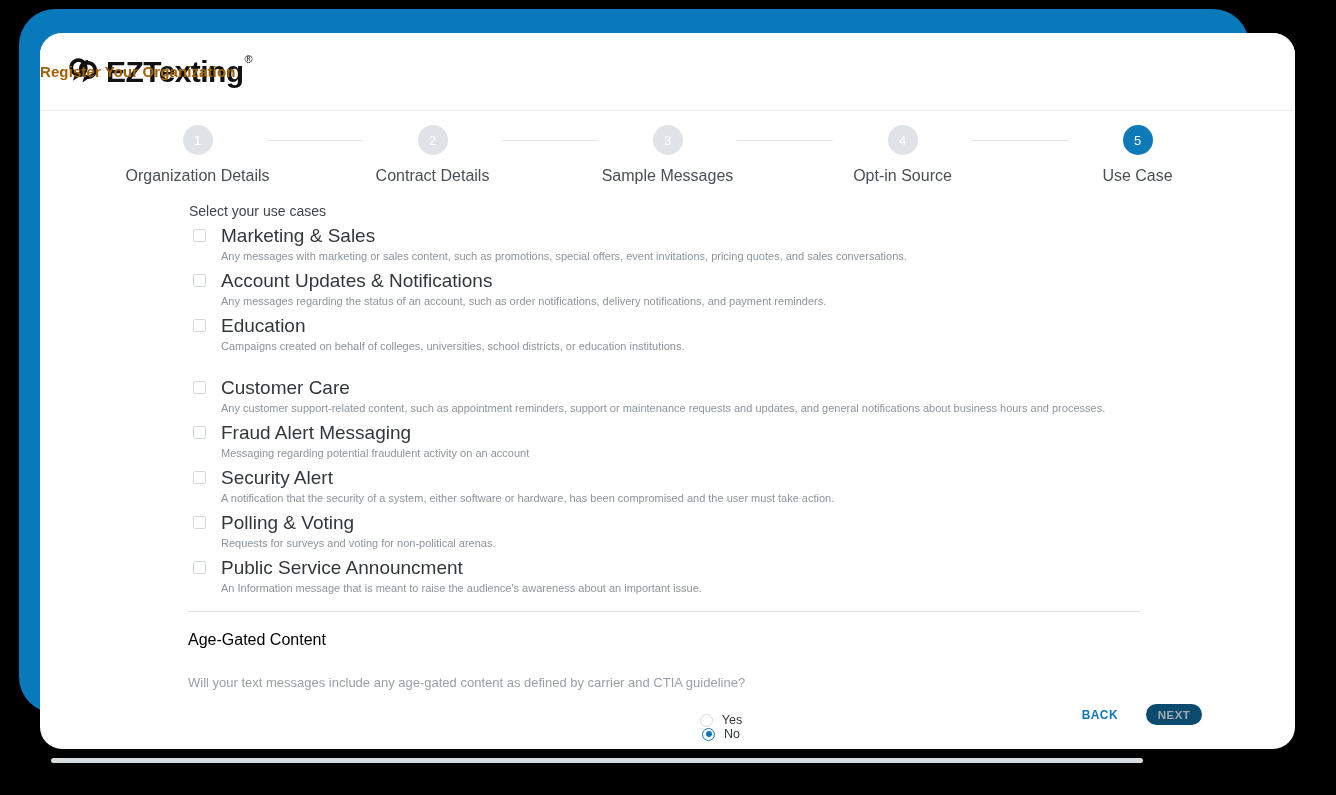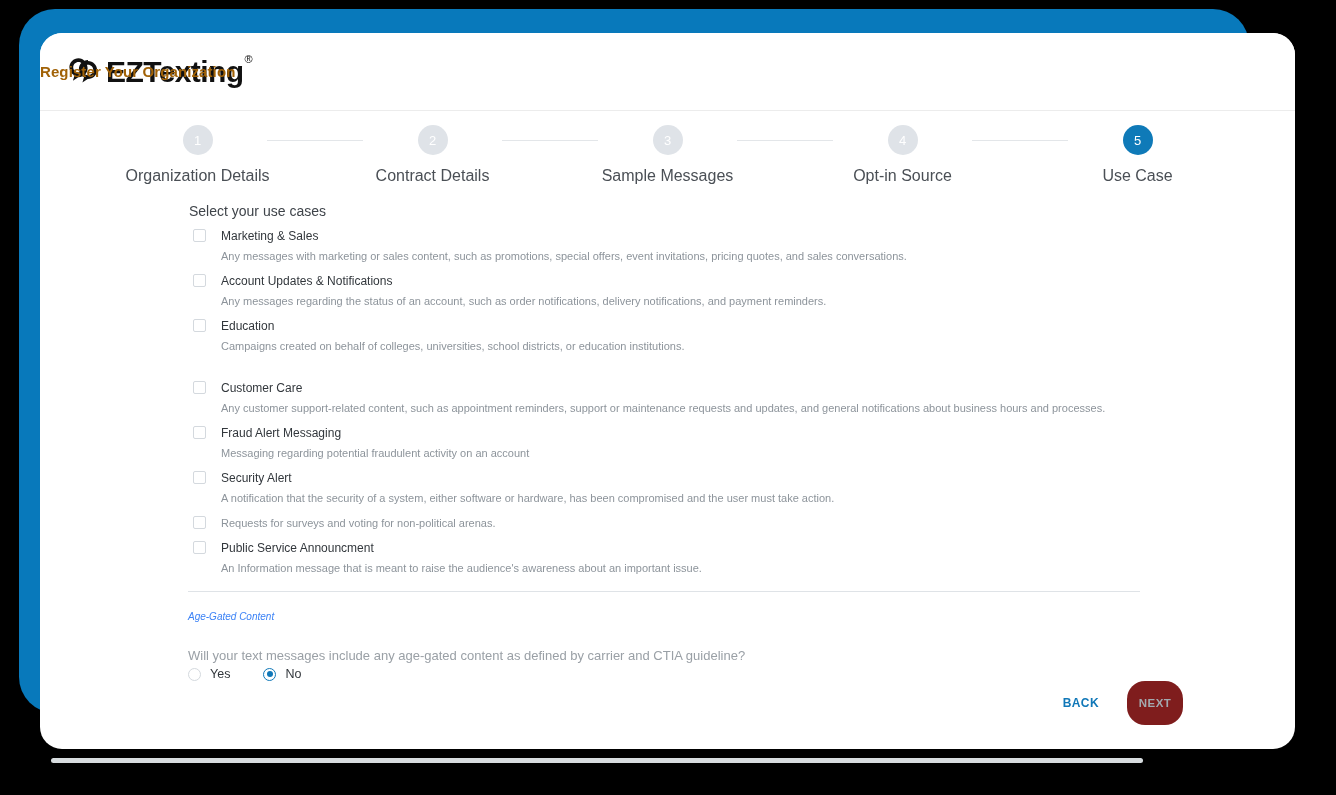--- a/index.html
+++ b/index.html
@@ -152,21 +152,21 @@
     left: 4px;
     top: 2px;
     width: 13px;
     height: 13px;
     border: 1px solid #d4d9de;
     border-radius: 2px;
     background: #ffffff;
     box-sizing: border-box;
   }
   .uc-title {
-    font-size: 12px;
+    font-size: 19px;
     color: #32373c;
     line-height: 18px;
   }
   .uc-desc {
     font-size: 11px;
     color: #8d949b;
     line-height: 18px;
     margin-top: 2px;
   }
 
@@ -177,33 +177,33 @@
     background: #dfe3e7;
     margin-top: 14px;
   }
 
   .age-section {
     margin-left: 148px;
     margin-top: 19px;
     position: relative;
   }
   .age-title {
-    font-size: 10px;
-    color: #3b82f6;
-    font-style: italic;
+    font-size: 16px;
+    color: #000000;
   }
   .age-question {
     font-size: 13px;
     color: #9aa0a6;
     margin-top: 26px;
   }
   .radio-row {
-    margin-top: 4px;
-    display: flex;
-    align-items: center;
+    margin-top: 23px;
+    display: flex;
+    align-items: center;
+    flex-direction: column;
   }
   .radio-opt {
     display: flex;
     align-items: center;
     margin-right: 33px;
   }
   .radio-mark {
     width: 13px;
     height: 13px;
     border-radius: 50%;
@@ -227,41 +227,41 @@
   }
   .radio-label {
     margin-left: 9px;
     font-size: 12.5px;
     color: #32373c;
   }
 
   
   .footer-actions {
     position: absolute;
-    right: 112px;
+    right: 93px;
     bottom: 24px;
     display: flex;
     align-items: center;
   }
   .btn-back {
     font-size: 12px;
     font-weight: bold;
     color: #1178b8;
     letter-spacing: 0.4px;
     background: none;
     border: none;
     cursor: pointer;
     font-family: "Liberation Sans", sans-serif;
   }
   .btn-next {
     margin-left: 22px;
     width: 56px;
-    height: 44px;
+    height: 21px;
     border-radius: 18px;
-    background: #7f1d1d;
+    background: #0c4a6e;
     color: #a3a9af;
     font-size: 11.5px;
     font-weight: bold;
     letter-spacing: 0.4px;
     border: none;
     display: flex;
     align-items: center;
     justify-content: center;
     font-family: "Liberation Sans", sans-serif;
   }
@@ -373,20 +373,21 @@
         </div>
 
         <div class="uc-item">
           <span class="uc-checkbox"></span>
           <div class="uc-title">Security Alert</div>
           <div class="uc-desc">A notification that the security of a system, either software or hardware, has been compromised and the user must take action.</div>
         </div>
 
         <div class="uc-item">
           <span class="uc-checkbox"></span>
+          <div class="uc-title">Polling &amp; Voting</div>
           <div class="uc-desc">Requests for surveys and voting for non-political arenas.</div>
         </div>
 
         <div class="uc-item">
           <span class="uc-checkbox"></span>
           <div class="uc-title">Public Service Announcment</div>
           <div class="uc-desc">An Information message that is meant to raise the audience's awareness about an important issue.</div>
         </div>
 
       </div>

